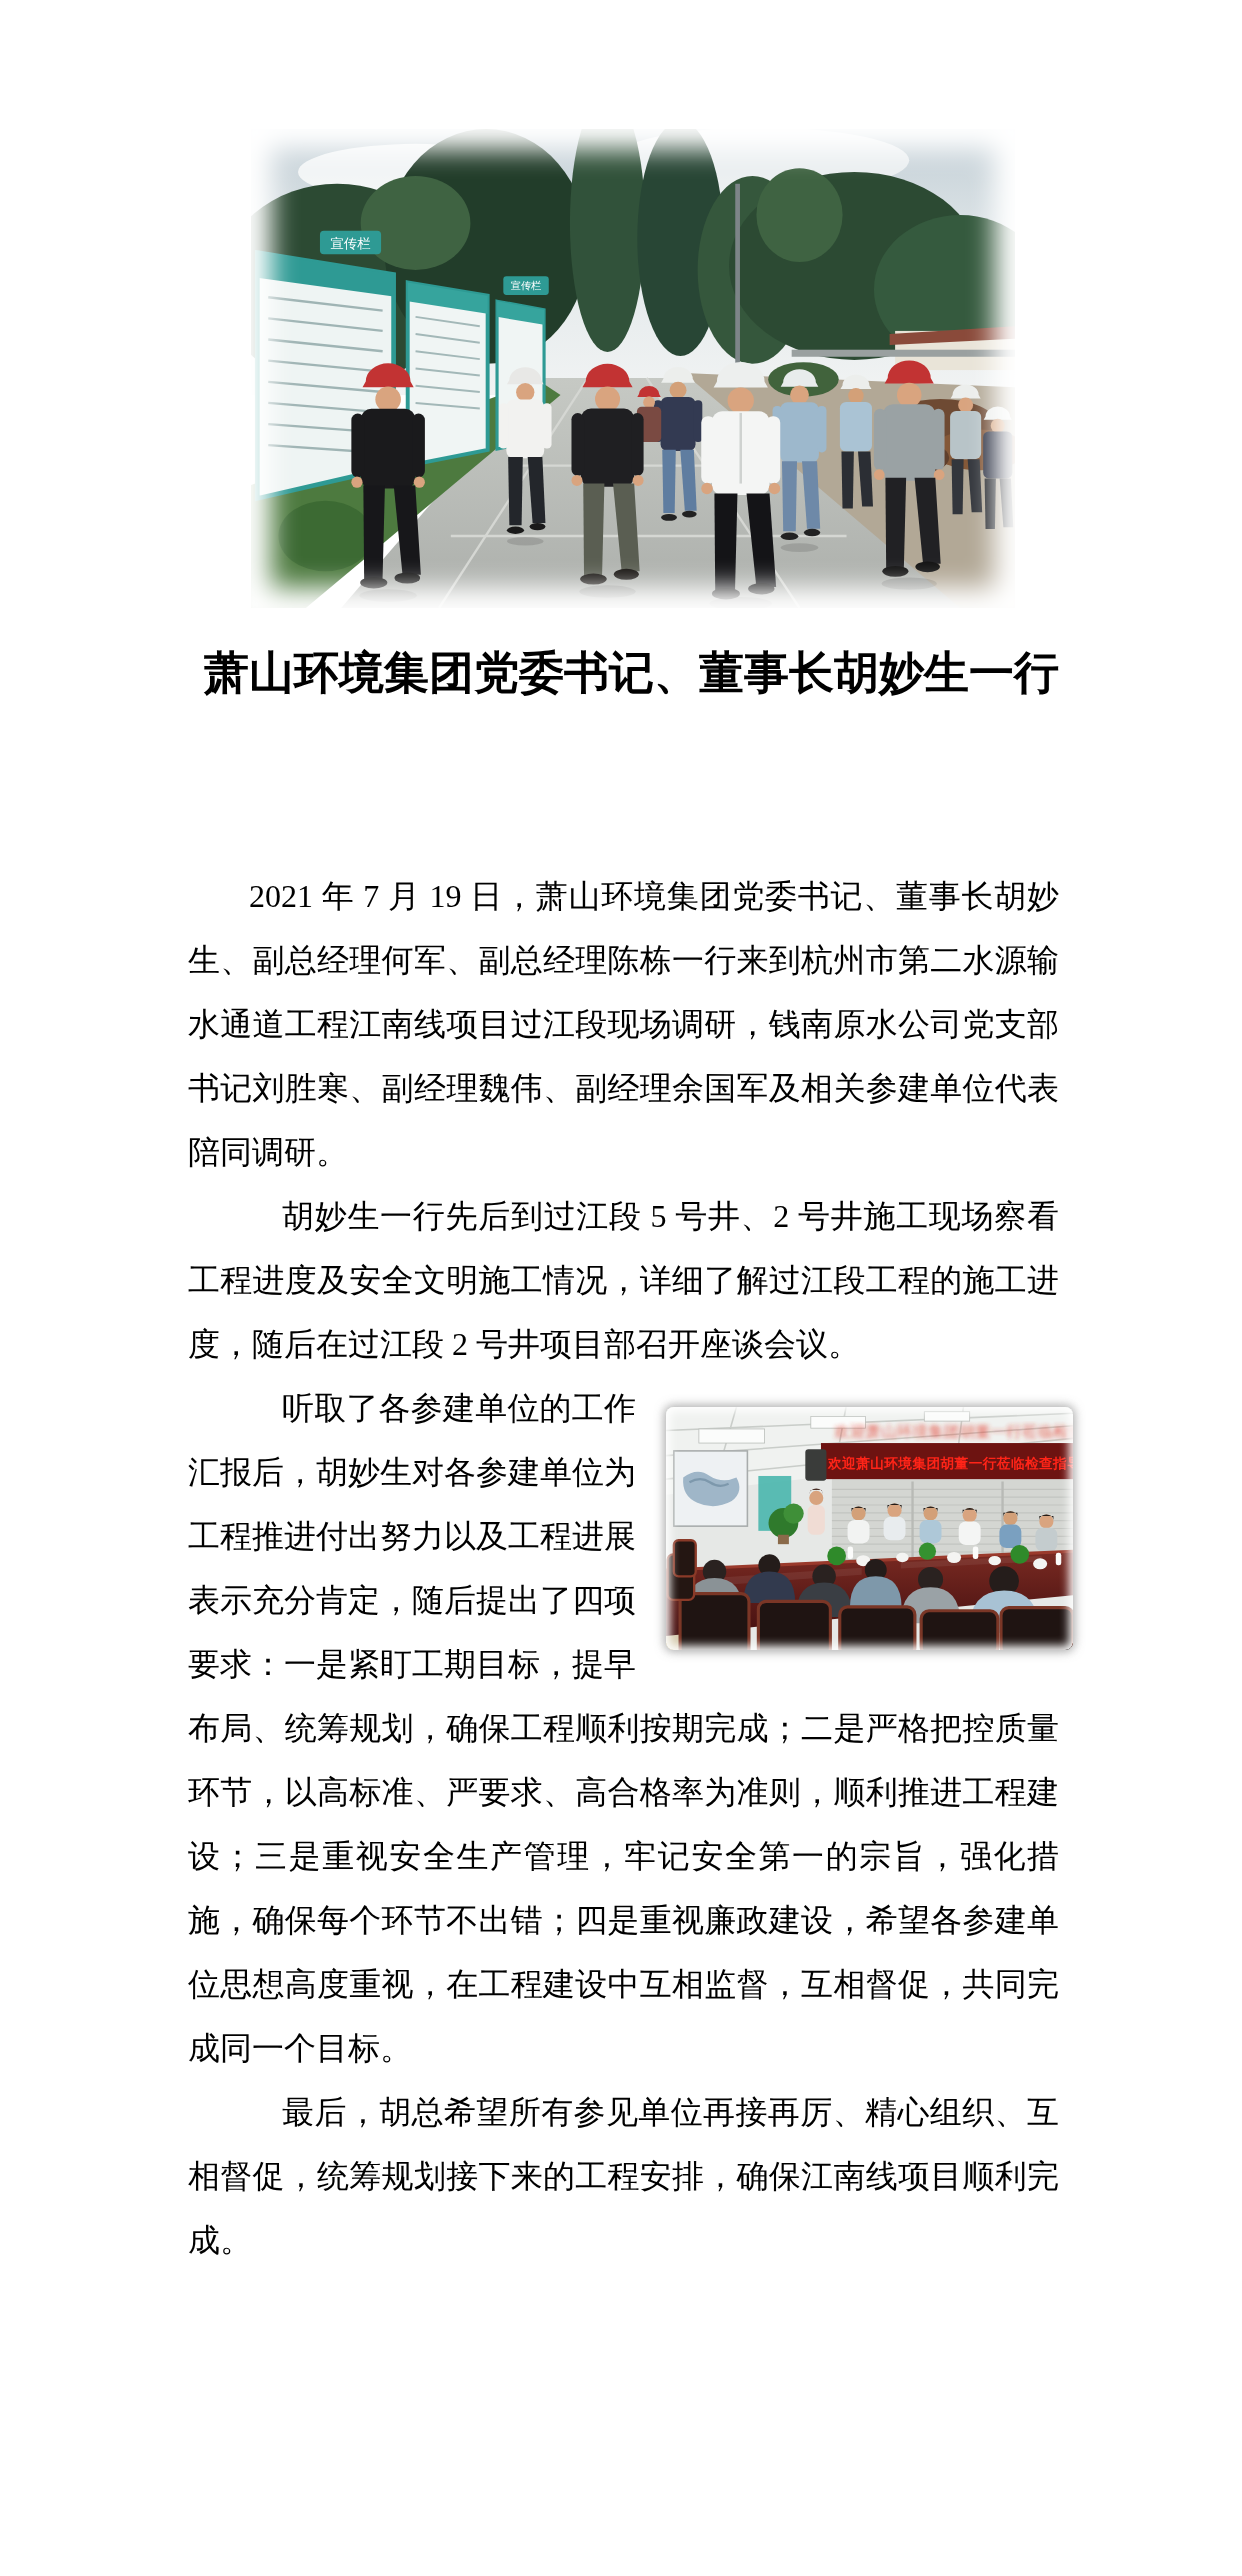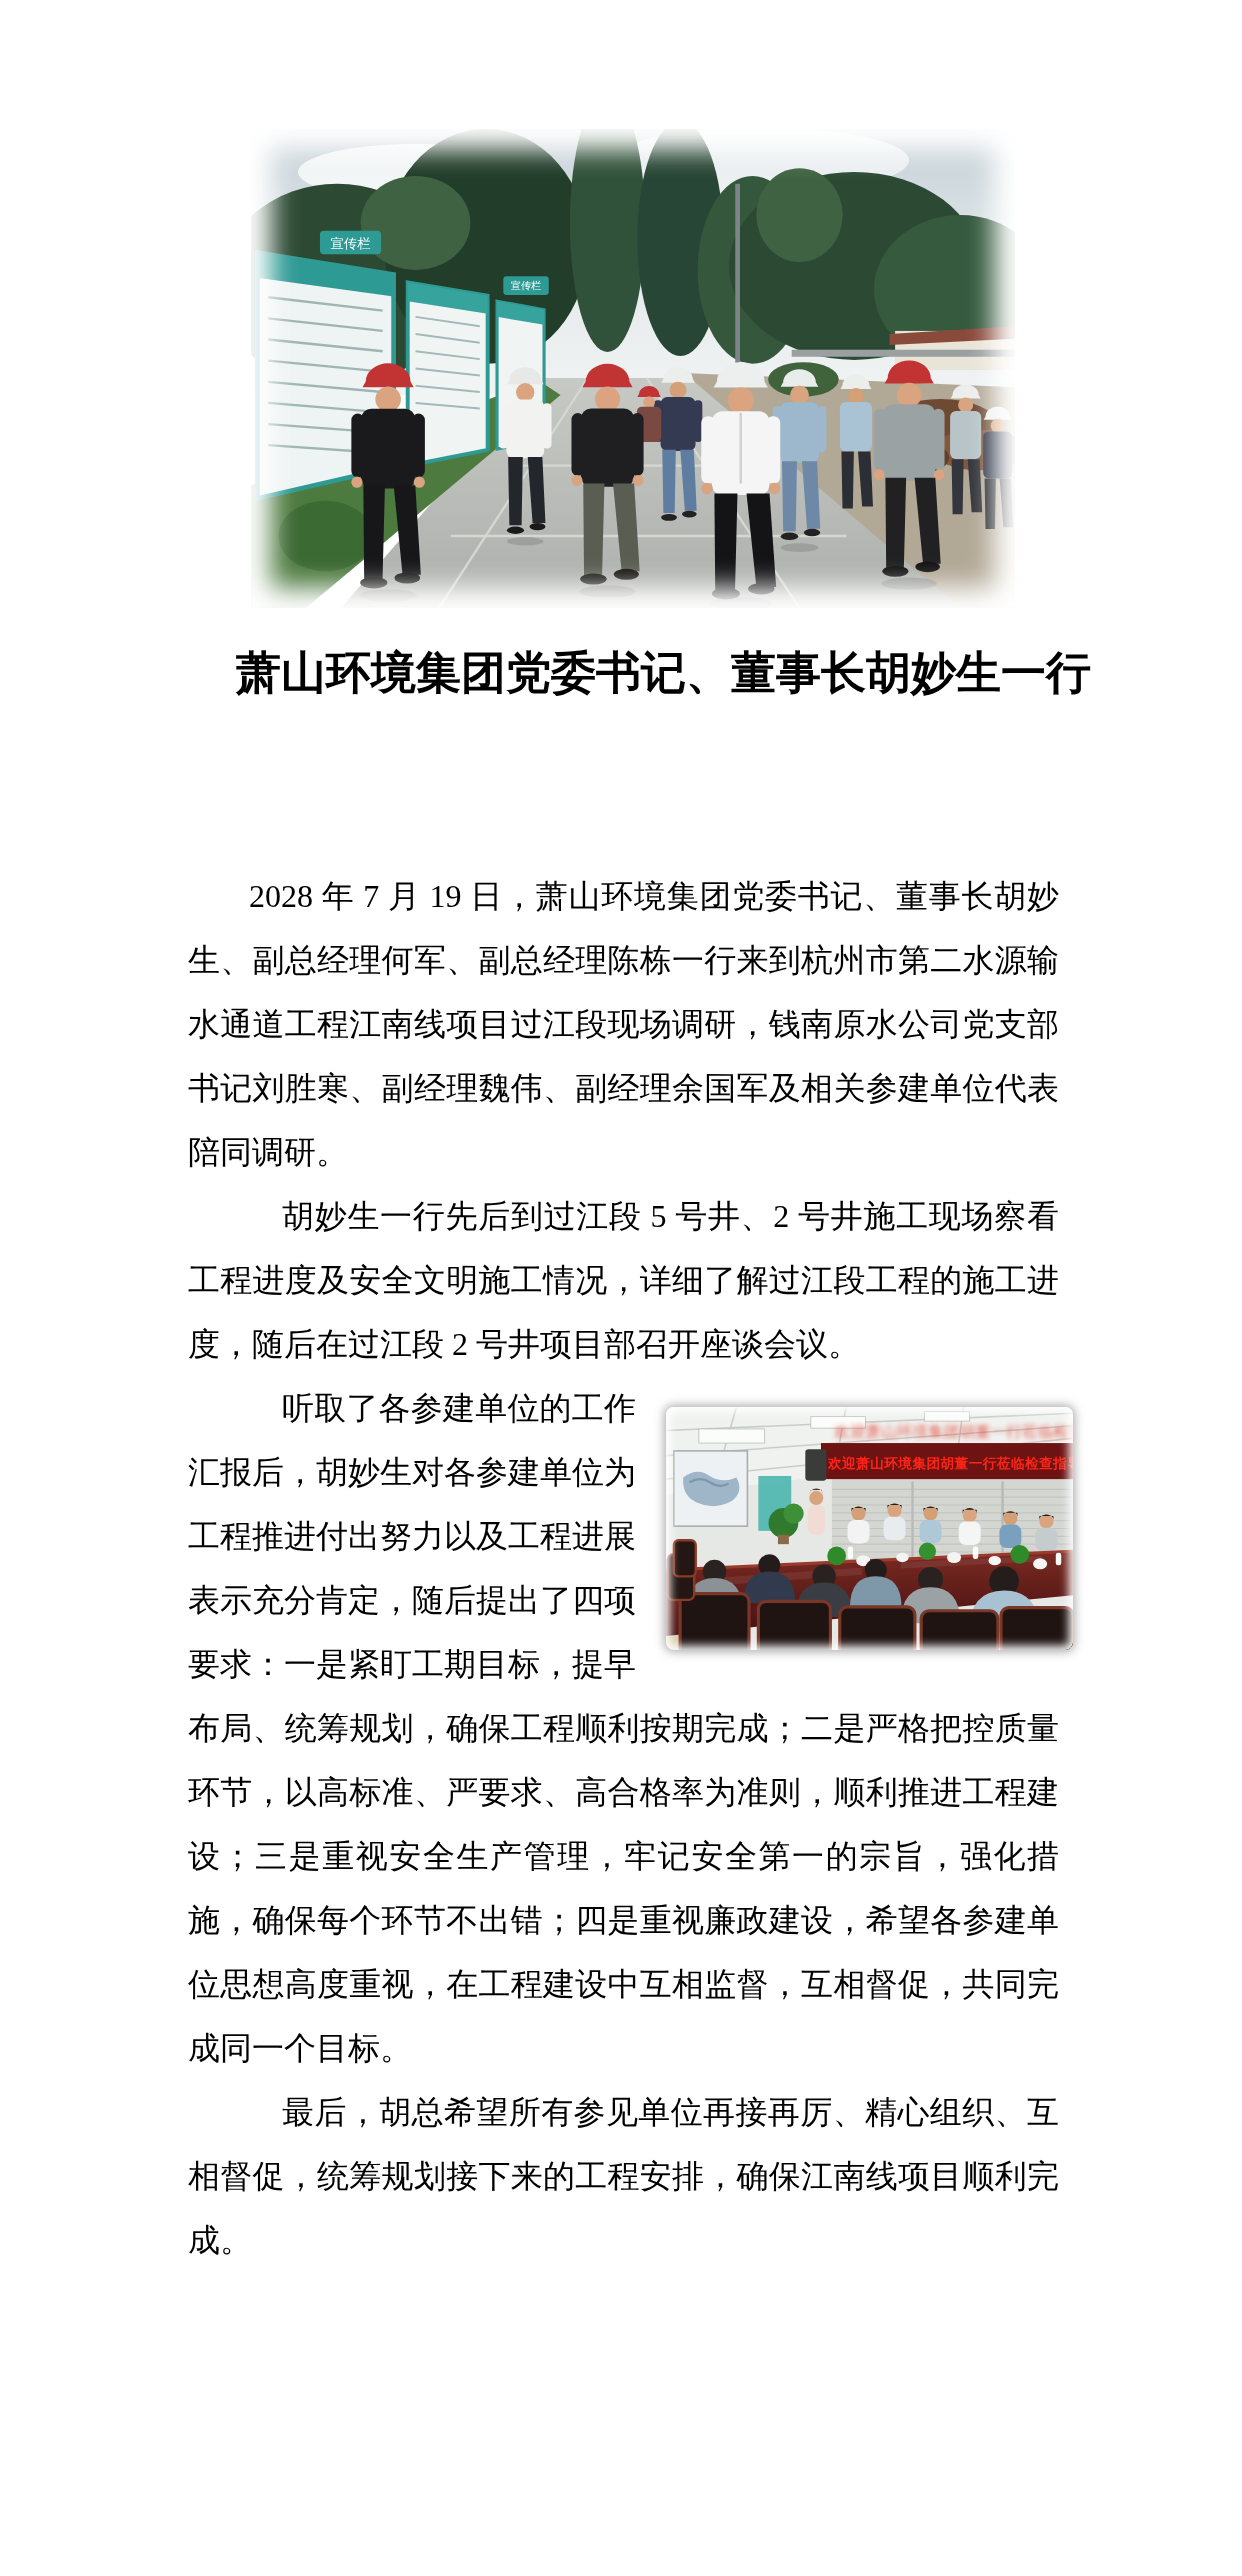--- a/index.html
+++ b/index.html
@@ -9,22 +9,22 @@
   }
   
   .photo-top{position:absolute;left:251px;top:129px;width:764px;height:479px;}
   .photo-frame{position:relative;width:100%;height:100%;overflow:hidden;text-align:center;}
   .photo-frame svg{display:block;width:100%;height:100%;}
   .feather{position:absolute;inset:0;pointer-events:none;
     box-shadow:inset 0 0 27px 20.4px #ffffff;}
   .feather-soft{position:absolute;inset:0;pointer-events:none;
     box-shadow:inset 0 0 9.4px 3.9px #ffffff;border-radius:7.8px;}
   
-  .doc-title{position:absolute;left:188px;width:871px;text-align:left;
-    font-size:45px;font-weight:bold;line-height:58px;white-space:nowrap;margin-left:48px;}
+  .doc-title{position:absolute;left:188px;width:871px;text-align:right;
+    font-size:45px;font-weight:bold;line-height:58px;white-space:nowrap;}
   #title-line-1{top:644px;}
   #title-line-2{top:761px;}
   
   .body-text{position:absolute;left:188px;top:864px;width:871px;
     font-size:32px;line-height:64px;text-align:justify;}
   .body-text p{margin:0;padding:0;}
   p.ind-sm{text-indent:61px;}
   p.ind-lg{text-indent:94px;}
   .meeting-float{float:right;width:407px;height:243px;
     margin:31px -14px 43px 30px;}
@@ -247,21 +247,21 @@
           </g>
         </g>
       </svg>
       <div class="feather"></div>
     </div>
   </div>
 
   <div class="doc-title" id="title-line-1">萧山环境集团党委书记、董事长胡妙生一行</div>
 
   <div class="body-text">
-    <p class="ind-sm">2028 年 7 月 19 日，萧山环境集团党委书记、董事长胡妙生、副总经理何军、副总经理陈栋一行来到杭州市第二水源输水通道工程江南线项目过江段现场调研，钱南原水公司党支部书记刘胜寒、副经理魏伟、副经理余国军及相关参建单位代表陪同调研。</p>
+    <p class="ind-sm">2021 年 7 月 19 日，萧山环境集团党委书记、董事长胡妙生、副总经理何军、副总经理陈栋一行来到杭州市第二水源输水通道工程江南线项目过江段现场调研，钱南原水公司党支部书记刘胜寒、副经理魏伟、副经理余国军及相关参建单位代表陪同调研。</p>
     <p class="ind-lg">胡妙生一行先后到过江段 5 号井、2 号井施工现场察看工程进度及安全文明施工情况，详细了解过江段工程的施工进度，随后在过江段 2 号井项目部召开座谈会议。</p>
 
     <div class="meeting-float">
       <div class="meeting-frame">
         <svg viewBox="0 0 520 310" preserveAspectRatio="none" style="font-size:41px">
           <defs>
             <linearGradient id="tbl" x1="0" y1="0" x2="0" y2="1">
               <stop offset="0" stop-color="#7a2a22"></stop>
                 <stop offset="1" stop-color="#451010"></stop>
             </linearGradient>

